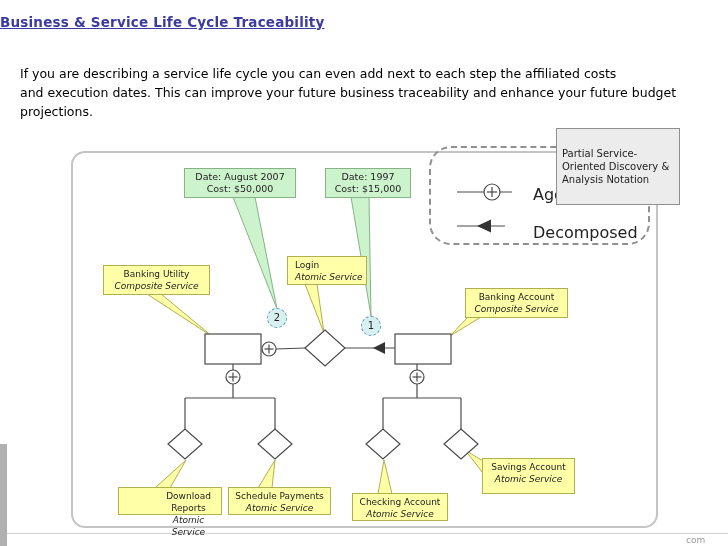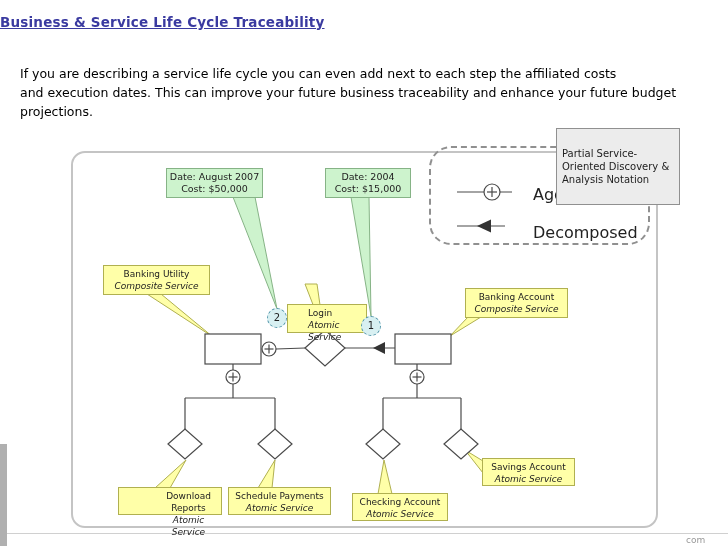--- a/index.html
+++ b/index.html
@@ -55,21 +55,21 @@
     border:1.5px dashed var(--marker-blue-border,#4e93a8);
     background:var(--marker-blue-fill,#d8f0f2);
     font-size:10px; line-height:17px; text-align:center; color:#222;
   }
 
   .slabel {
     position:absolute; z-index:3; text-align:center; padding-top:2px;
     background:var(--label-yellow,#ffffa8); border:1px solid var(--label-yellow-border,#b0b050);
     font-size:9px; line-height:12px; color:#222;
   }
-  .slabel.left { text-align:left; padding-left:20px;margin-top:48px; }
+  .slabel.left { text-align:left; padding-left:7px; }
   .stype { font-style:italic; }
 
   .footer-line { position:absolute; left:0; top:533px; width:728px; border-top:1px solid #d0d0d0; z-index:1; }
   .footer-text { position:absolute; left:686px; top:535px; font-size:9px; color:#999; z-index:3; }
   .edge-strip  { position:absolute; left:0; top:444px; width:7px; height:102px; background:#b0b0b0; z-index:5; }
 </style>
 </head>
 <body>
 
 <div class="slide-title">Business &amp; Service Life Cycle Traceability</div>
@@ -143,45 +143,45 @@
   <line class="wire" x1="383" y1="398" x2="461" y2="398"></line>
   <line class="wire" x1="383" y1="398" x2="383" y2="429"></line>
   <line class="wire" x1="461" y1="398" x2="461" y2="429"></line>
   <polygon class="shape" points="366,444 383,429 400,444 383,459"></polygon>
   <polygon class="shape" points="444,444 461,429 478,444 461,459"></polygon>
 </svg>
 
 <div class="legend-label" style="left:520px; top:185px;">Aggregated</div>
 <div class="legend-label" style="left:520px; top:223px;">Decomposed</div>
 
-<div class="callout" style="left:166px; top:168px; width:97px;">
+<div class="callout" style="left:184px; top:168px; width:112px;">
   <div>Date: August 2007</div>
   <div>Cost: $50,000</div>
 </div>
 <div class="callout" style="left:325px; top:168px; width:86px;">
-  <div>Date: 2004</div>
+  <div>Date: 1997</div>
   <div>Cost: $15,000</div>
 </div>
 
 <div class="marker" style="left:267px; top:308px;">2</div>
 <div class="marker" style="left:361px; top:316px;">1</div>
 
 <div class="slabel" style="left:103px; top:265px; width:107px; height:30px;">
   <div class="sname">Banking Utility</div>
   <div class="stype">Composite Service</div>
 </div>
 <div class="slabel left" style="left:287px; top:256px; width:80px; height:29px;">
   <div class="sname">Login</div>
   <div class="stype">Atomic Service</div>
 </div>
 <div class="slabel" style="left:465px; top:288px; width:103px; height:30px;">
   <div class="sname">Banking Account</div>
   <div class="stype">Composite Service</div>
 </div>
-<div class="slabel" style="left:482px; top:458px; width:93px; height:28px;">
+<div class="slabel" style="left:482px; top:458px; width:93px; height:36px;">
   <div class="sname">Savings Account</div>
   <div class="stype">Atomic Service</div>
 </div>
 <div class="slabel" style="left:118px; top:487px; width:104px; height:28px;padding-left:37px;">
   <div class="sname">Download Reports</div>
   <div class="stype">Atomic Service</div>
 </div>
 <div class="slabel" style="left:228px; top:487px; width:103px; height:28px;">
   <div class="sname">Schedule Payments</div>
   <div class="stype">Atomic Service</div>

